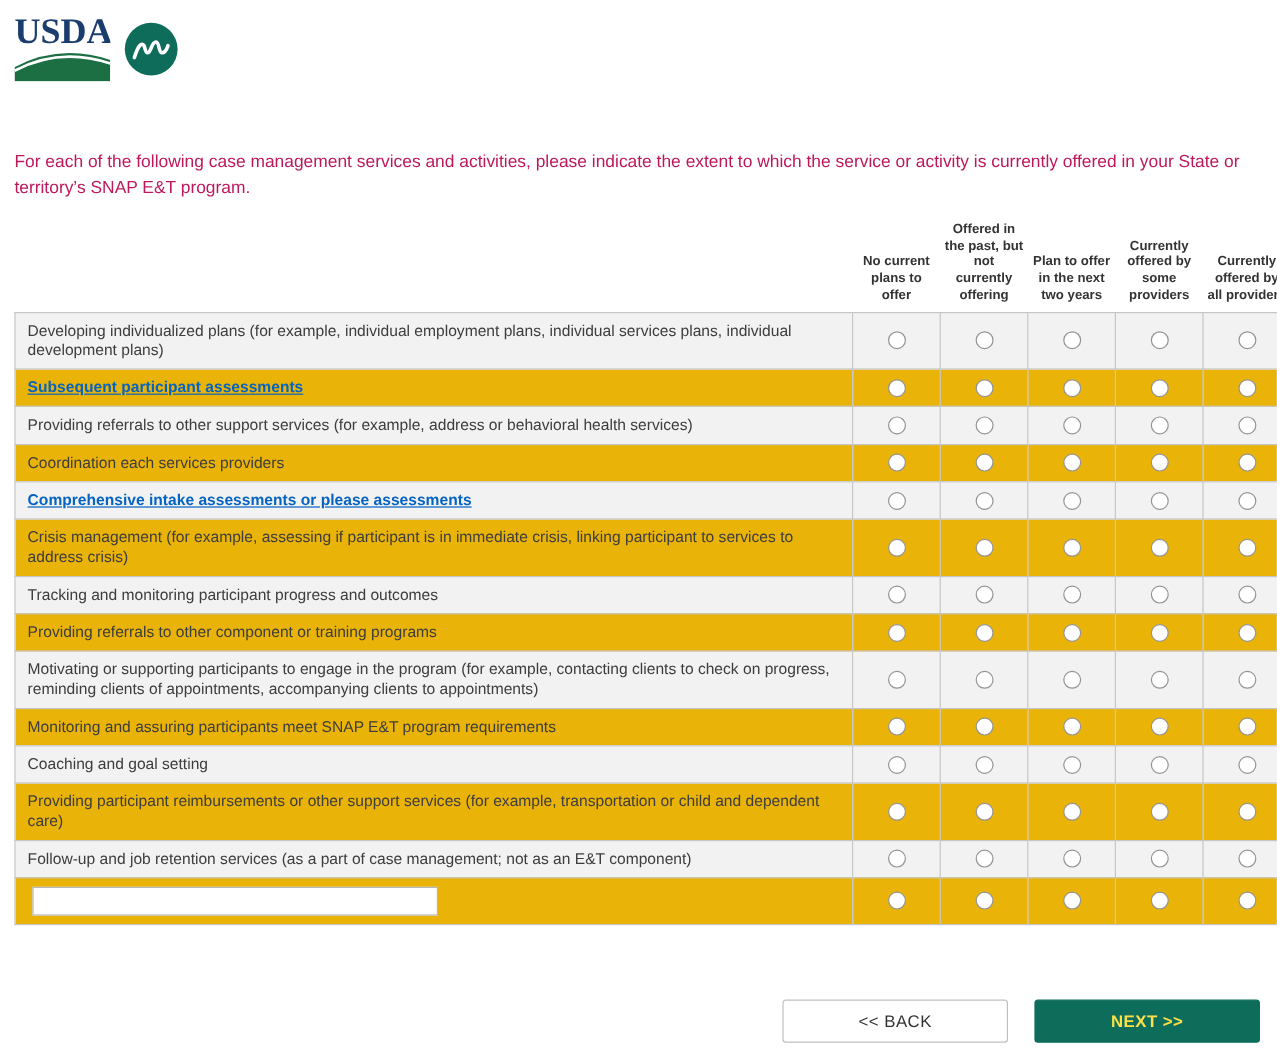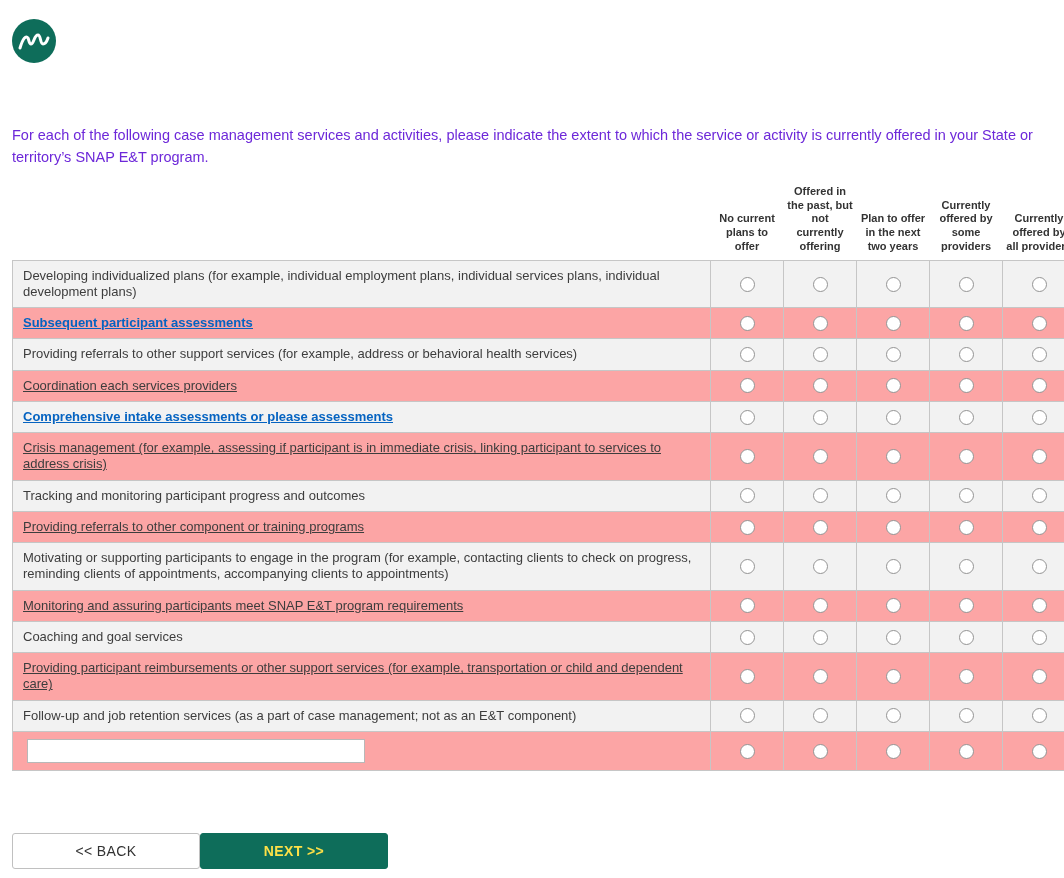--- a/index.html
+++ b/index.html
@@ -12,56 +12,63 @@
   .usda-text{position:absolute; top:-4px; left:0; font-family:"Liberation Serif", serif;
              font-weight:bold; font-size:30px; letter-spacing:0px; color:#1b3d6d;}
   .usda-swoosh{position:absolute; left:0; bottom:0; width:80px; height:26px;}
   .math-logo{display:flex; align-items:center; gap:10px;}
   .m-circle{width:44px; height:44px; border-radius:50%; background:var(--teal,#0e6d5a);
             display:flex; align-items:center; justify-content:center; flex:0 0 auto;}
   .m-circle svg{display:block;}
   .m-word{font-size:24px; color:#414d56; letter-spacing:0.2px;}
 
   
-  .intro{margin:52px 0 0 0; font-size:14.5px; line-height:1.55; color:#6d28d9; max-width:1038px;}
+  .intro{margin:52px 0 0 0; font-size:14.5px; line-height:1.55; color:#be185d; max-width:1038px;}
 
   
   table.grid{border-collapse:collapse; margin-top:14px; table-layout:fixed; width:1027px;}
   thead th{border:none; vertical-align:bottom; text-align:center; font-size:11px;
            font-weight:bold; color:#333; line-height:1.25; padding:2px 3px 6px 3px;}
   th.label-col{width:692px;}
   th.opt-col{width:67px;}
   tbody td{border:1px solid #c6c6c6; vertical-align:middle;}
   td.label-cell{font-size:13px; color:#3d3d3d; line-height:1.25; padding:7px 10px;}
   tr.shaded td{background:#f2f2f2;}
-  tr.plain td{background:#fca5a5;text-decoration:underline;}
+  tr.plain td{background:#eab308;}
   td.radio-cell{text-align:center;}
   .link{color:var(--link,#0563c1); font-weight:bold; text-decoration:underline; cursor:pointer;}
 
   input[type="radio"]{appearance:none; -webkit-appearance:none; width:15px; height:15px;
      border:1px solid #949494; border-radius:50%; background:#fff; margin:2px 0; cursor:pointer;
      vertical-align:middle; box-sizing:border-box;}
   .other-input{width:338px; height:24px; border:1px solid #b8b8b8; margin-left:4px;
      vertical-align:middle; box-sizing:border-box; font-size:13px; padding:0 4px;
      font-family:"Liberation Sans", sans-serif;}
 
   
-  .footer-buttons{display:flex; justify-content:flex-start; margin-top:62px;}
+  .footer-buttons{display:flex; justify-content:flex-end; gap:22px; margin-top:62px;}
   .footer-buttons button{width:188px; height:36px; font-size:14px; border-radius:3px;
      cursor:pointer; font-family:"Liberation Sans", sans-serif; letter-spacing:0.4px;}
   button.back{background:#ffffff; border:1px solid #c0c0c0; color:#333;}
   button.next{background:var(--teal,#0e6d5a); border:1px solid var(--teal,#0e6d5a);
      color:#fde047; font-weight:bold;}
 </style>
 </head>
 <body>
 
 <div class="page">
 
   <div class="header">
+    <div class="usda-logo">
+      <span class="usda-text">USDA</span>
+      <svg class="usda-swoosh" viewBox="0 0 80 26" preserveAspectRatio="none">
+        <path d="M0 26 L0 14 Q38 -6 80 8 L80 26 Z" fill="#1c6e43"></path>
+        <path d="M0 17 Q38 -3 80 11" stroke="#ffffff" stroke-width="2.2" fill="none"></path>
+      </svg>
+    </div>
     <div class="math-logo">
       <span class="m-circle">
         <svg width="34" height="30" viewBox="0 0 34 30">
           <path d="M3 22 C6 12 9 9 11 12 C12 14 12 18 14 18 C17 18 17 9 21 9 C24 9 23 18 26 18 C28 18 30 15 31 12" stroke="#ffffff" stroke-width="3" fill="none" stroke-linecap="round"></path>
         </svg>
       </span>
     </div>
   </div>
 
   <p class="intro">For each of the following case management services and activities, please indicate the extent to which the service or activity is currently offered in your State or territory’s SNAP E&amp;T program.</p>
@@ -152,21 +159,21 @@
         </tr>
         <tr class="plain">
           <td class="label-cell"><span>Monitoring and assuring participants meet SNAP E&amp;T program requirements</span></td>
           <td class="radio-cell"><input type="radio" name="row9" style=""></td>
           <td class="radio-cell"><input type="radio" name="row9" style=""></td>
           <td class="radio-cell"><input type="radio" name="row9" style=""></td>
           <td class="radio-cell"><input type="radio" name="row9" style=""></td>
           <td class="radio-cell"><input type="radio" name="row9" style=""></td>
         </tr>
         <tr class="shaded">
-          <td class="label-cell"><span>Coaching and goal services</span></td>
+          <td class="label-cell"><span>Coaching and goal setting</span></td>
           <td class="radio-cell"><input type="radio" name="row10" style=""></td>
           <td class="radio-cell"><input type="radio" name="row10" style=""></td>
           <td class="radio-cell"><input type="radio" name="row10" style=""></td>
           <td class="radio-cell"><input type="radio" name="row10" style=""></td>
           <td class="radio-cell"><input type="radio" name="row10" style=""></td>
         </tr>
         <tr class="plain">
           <td class="label-cell"><span>Providing participant reimbursements or other support services (for example, transportation or child and dependent care)</span></td>
           <td class="radio-cell"><input type="radio" name="row11" style=""></td>
           <td class="radio-cell"><input type="radio" name="row11" style=""></td>

